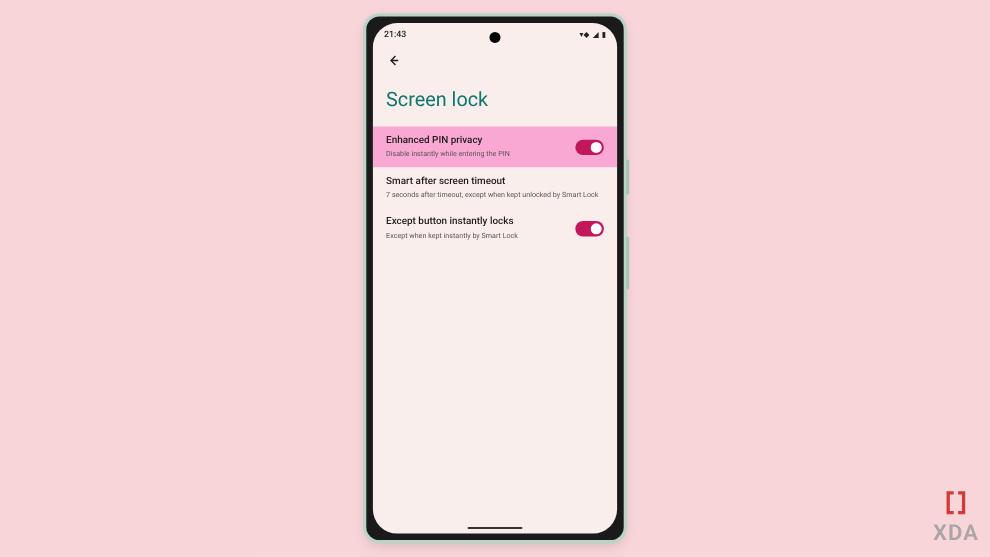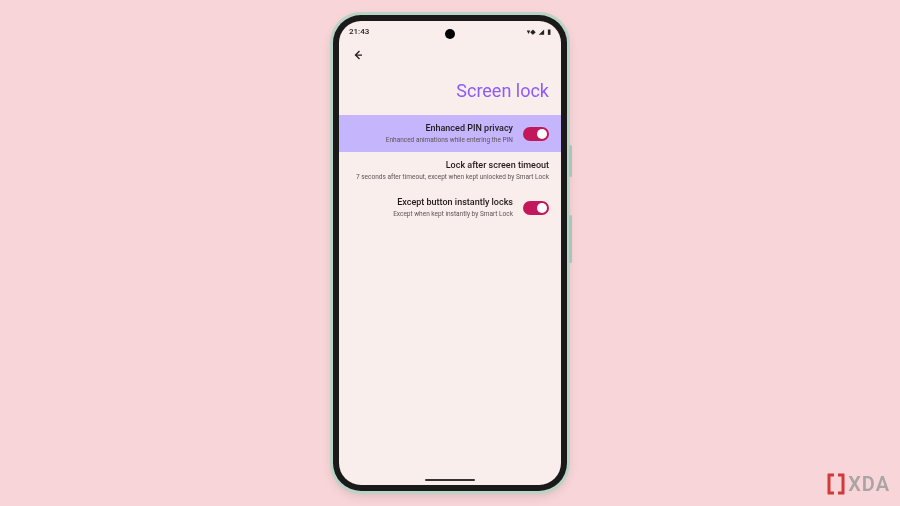--- a/index.html
+++ b/index.html
@@ -11,24 +11,23 @@
       position: relative;
       overflow: hidden;
     }
     .phone-frame {
       position: absolute;
       left: 333px;
       top: 15px;
       width: 234px;
       height: 476px;
       background: #1a1a1a;
-      border-radius: 28px;
+      border-radius: 12px;
       padding: 6px;
       box-shadow: 0 0 0 3px #b9d4c6, 0 4px 12px rgba(0,0,0,0.15);
-      text-align: right;
     }
     .phone-side-btn {
       position: absolute;
       right: -5px;
       width: 3px;
       background: #a8c5b5;
       border-radius: 2px;
     }
     .side-btn-1 { top: 130px; height: 32px; }
     .side-btn-2 { top: 200px; height: 48px; }
@@ -73,32 +72,32 @@
       width: 14px;
       height: 14px;
       display: flex;
       align-items: center;
       justify-content: center;
       cursor: pointer;
     }
     .page-title {
       font-size: 18px;
       font-weight: 400;
-      color: #8b5cf6;
+      color: #0f766e;
       padding: 14px 12px 14px 12px;
     }
     .setting-row {
       display: flex;
       align-items: center;
       justify-content: space-between;
       padding: 8px 12px;
       gap: 10px;
     }
     .setting-row.highlighted {
-      background: #c4b5fd;
+      background: #f9a8d4;
     }
     .setting-text {
       flex: 1;
       min-width: 0;
     }
     .setting-title {
       font-size: 9px;
       color: #1f1b1b;
       line-height: 1.3;
       font-weight: 500;
@@ -141,20 +140,21 @@
       position: absolute;
       right: 10px;
       bottom: 10px;
       display: flex;
       align-items: center;
       gap: 3px;
       font-size: 20px;
       font-weight: 600;
       color: #a9a5a5;
       letter-spacing: 1px;
+      flex-direction: column;
     }
     .watermark .bracket {
       color: #d23a3a;
       font-weight: 800;
       font-size: 24px;
       display: flex;
     }
   </style>
 </head>
 <body>
@@ -181,30 +181,30 @@
           <path d="M7 12 L20 12"></path>
         </svg>
       </div>
     </div>
 
     <div class="page-title">Screen lock</div>
 
     <div class="setting-row highlighted">
       <div class="setting-text">
         <div class="setting-title">Enhanced PIN privacy</div>
-        <div class="setting-sub">Enhanced animations while entering the PIN</div>
+        <div class="setting-sub">Disable instantly while entering the PIN</div>
       </div>
       <div class="toggle">
         <div class="thumb"></div>
       </div>
     </div>
 
     <div class="setting-row">
       <div class="setting-text">
-        <div class="setting-title">Lock after screen timeout</div>
+        <div class="setting-title">Smart after screen timeout</div>
         <div class="setting-sub">7 seconds after timeout, except when kept unlocked by Smart Lock</div>
       </div>
     </div>
 
     <div class="setting-row">
       <div class="setting-text">
         <div class="setting-title">Except button instantly locks</div>
         <div class="setting-sub">Except when kept instantly by Smart Lock</div>
       </div>
       <div class="toggle">

